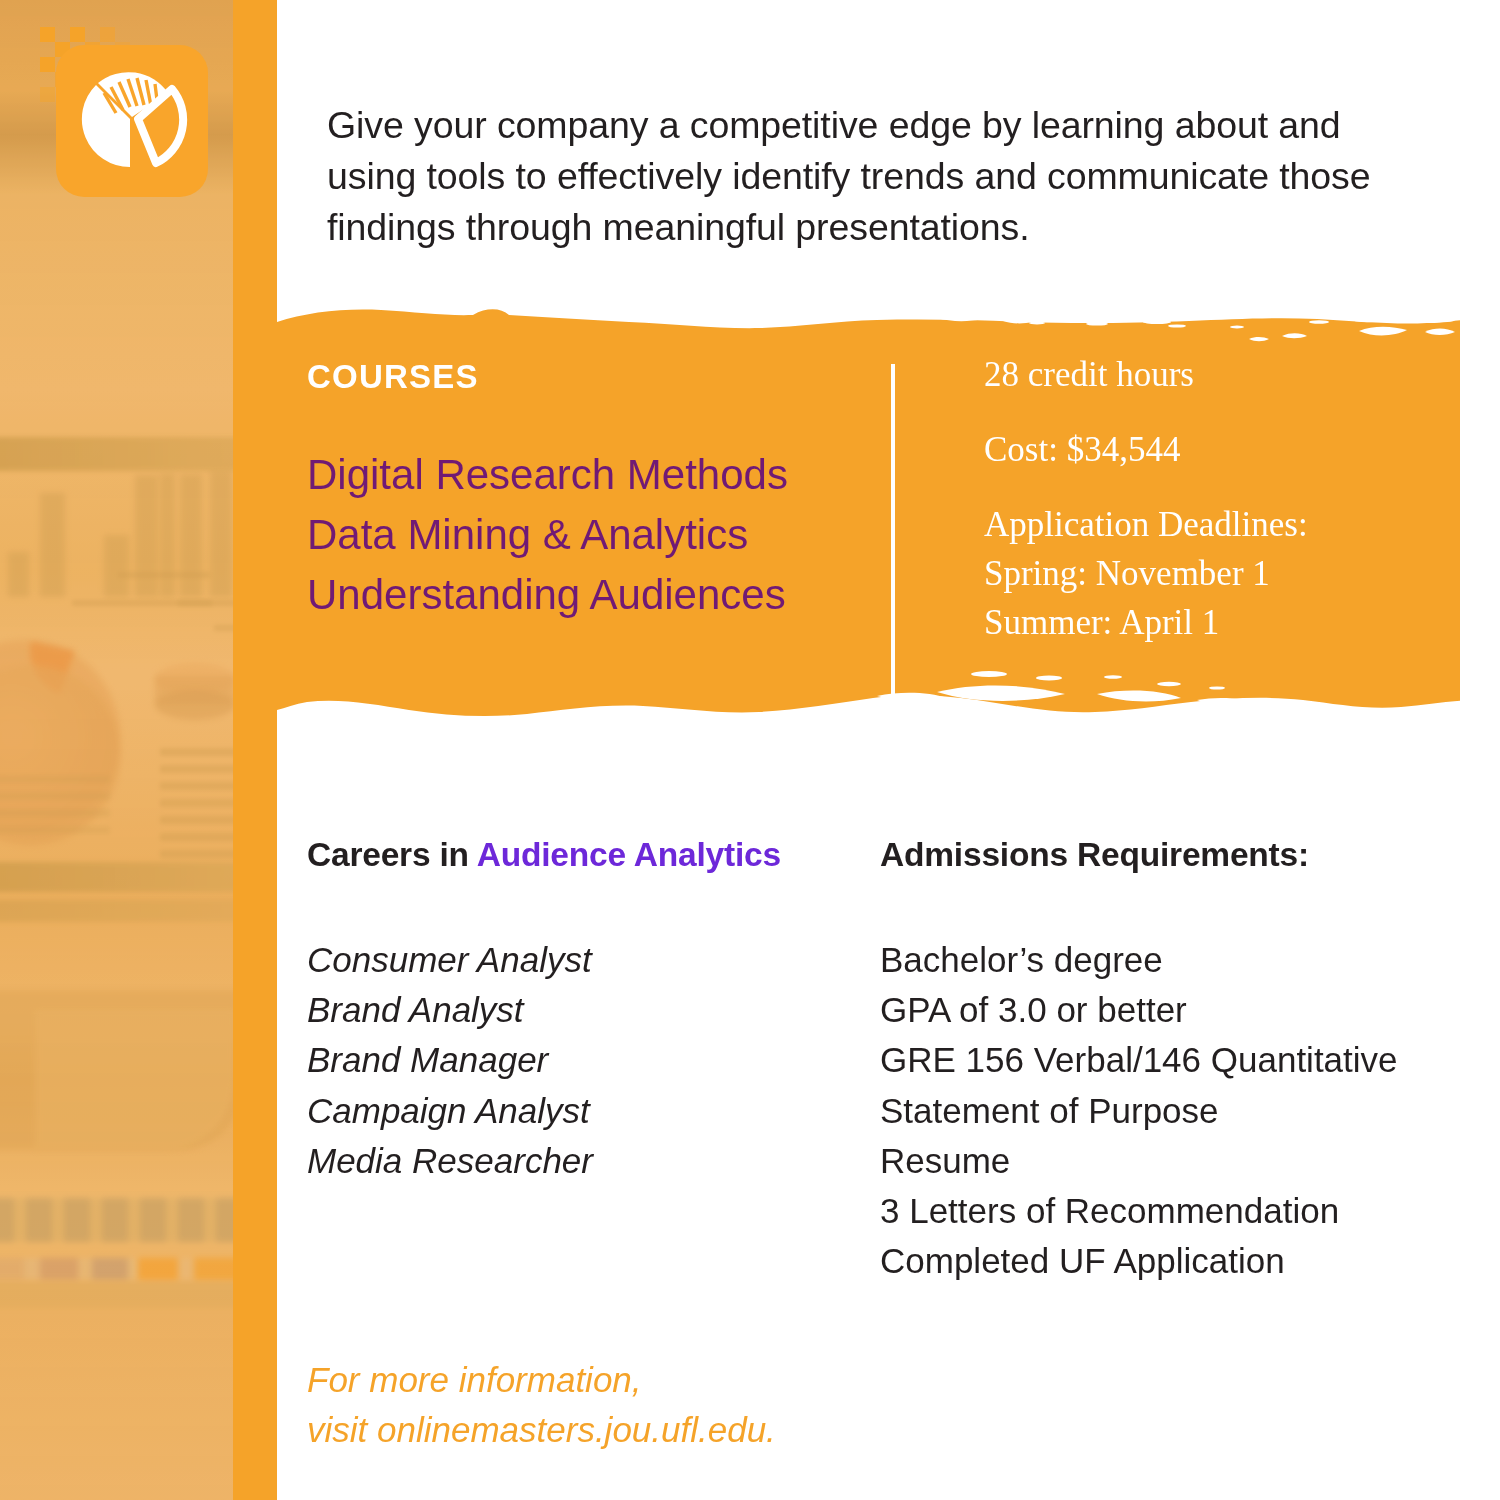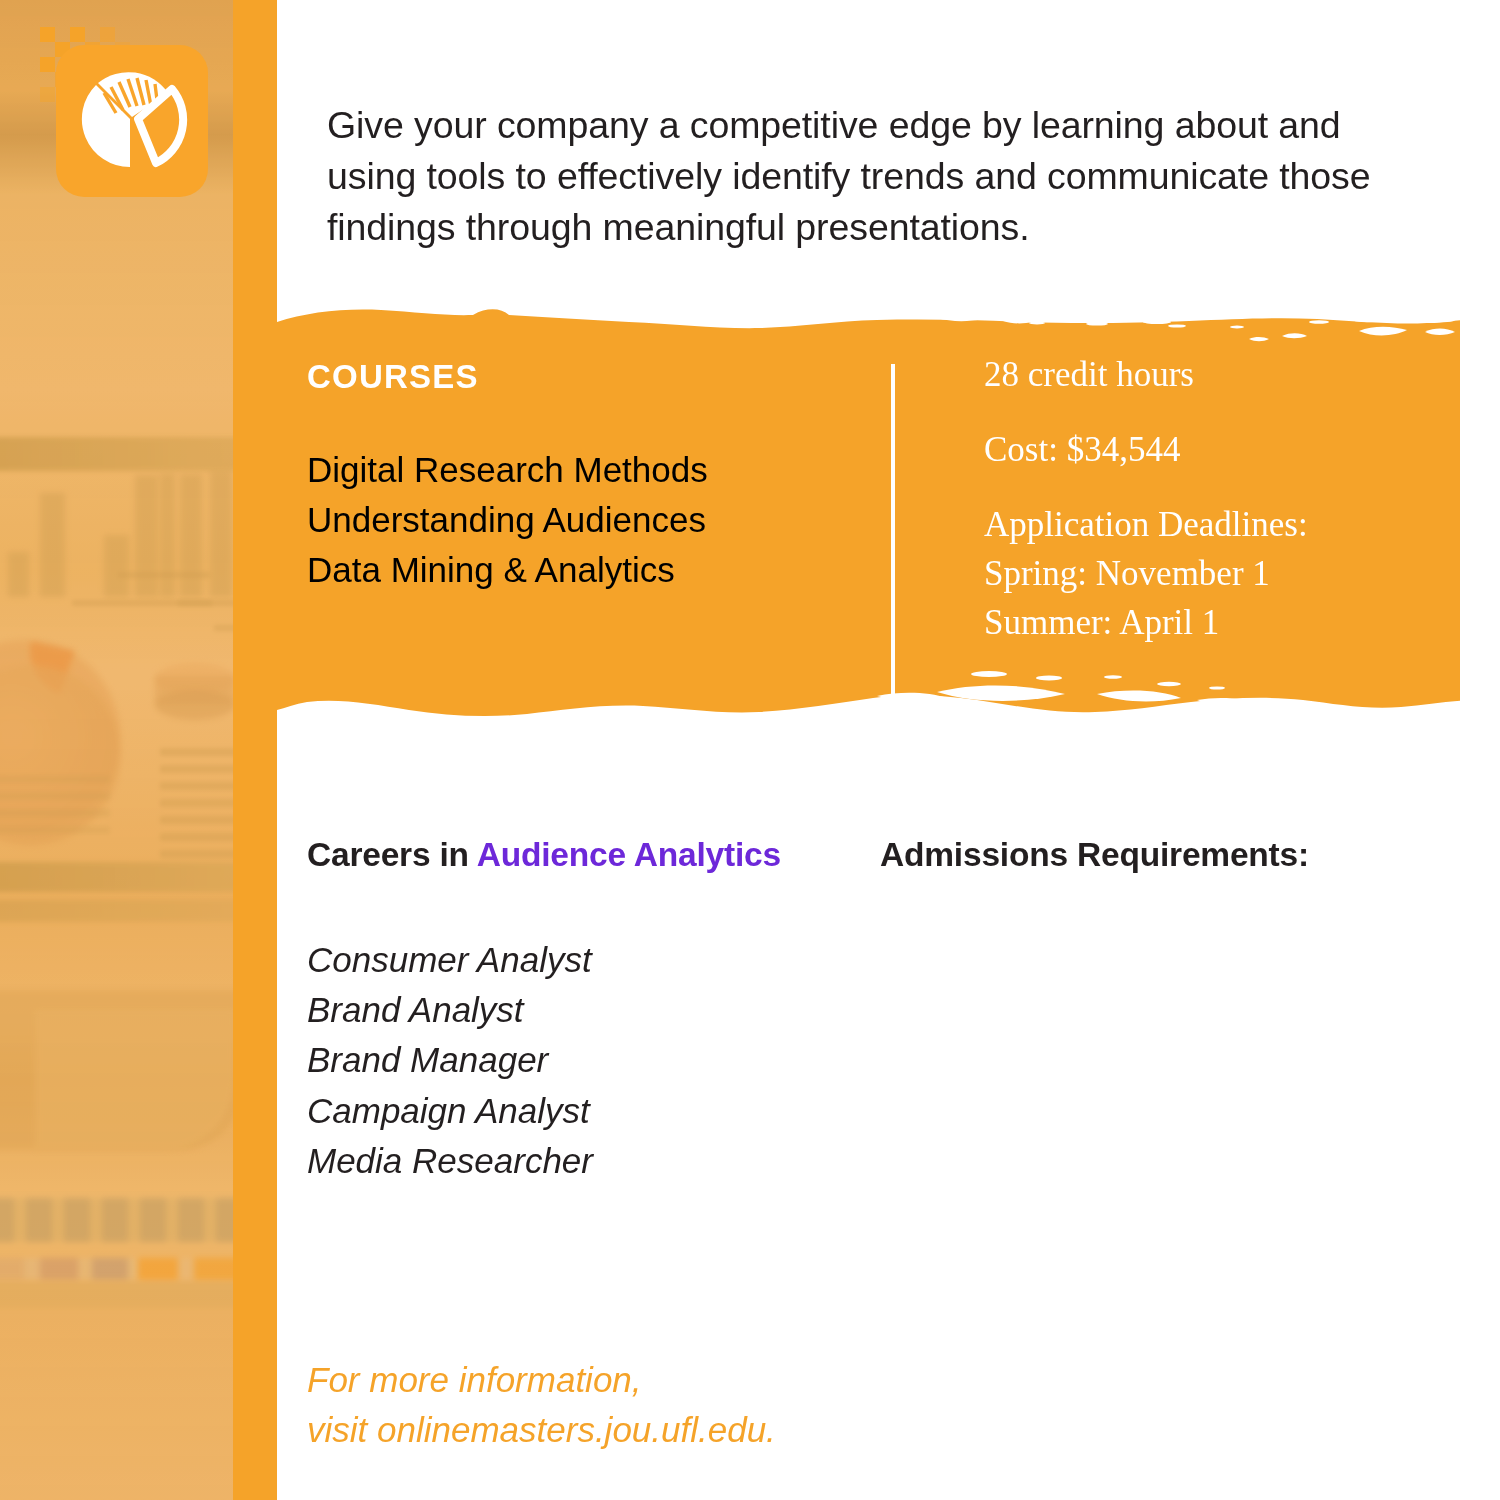--- a/index.html
+++ b/index.html
@@ -157,23 +157,23 @@
     position: absolute;
     left: 30px; top: 62px;
     font-size: 33px;
     font-weight: bold;
     color: #ffffff;
     letter-spacing: 1.2px;
   }
   .courses-list {
     position: absolute;
     left: 30px; top: 149px;
-    font-size: 35px;
+    font-size: 42px;
     line-height: 1.43;
-    color: #000000;
+    color: #701a75;
   }
   .divider {
     position: absolute;
     left: 614px; top: 68px;
     width: 4px; height: 356px;
     background: #ffffff;
   }
   .facts {
     position: absolute;
     left: 707px; top: 54px;
@@ -351,22 +351,22 @@
           <ellipse cx="940" cy="392" rx="8" ry="1.6"></ellipse>
           <path d="M600,400 c24,-5 52,-4 70,2 c-24,5 -48,4 -70,-2 z"></path>
           <path d="M920,404 c22,-4 48,-2 62,4 c-22,4 -44,3 -62,-4 z"></path>
         </g>
       </svg>
 
       <div class="band-inner">
         <div class="courses-h">COURSES</div>
         <div class="courses-list">
           <div>Digital Research Methods</div>
+          <div>Data Mining &amp; Analytics</div>
           <div>Understanding Audiences</div>
-          <div>Data Mining &amp; Analytics</div>
         </div>
 
         <div class="divider"></div>
 
         <div class="facts">
           <div>28 credit hours</div>
           <span class="gap"></span>
           <div>Cost: $34,544</div>
           <span class="gap"></span>
           <div>Application Deadlines:</div>
@@ -379,20 +379,29 @@
     <div class="careers-h"><span>Careers in </span><span class="hl">Audience Analytics</span></div>
     <div class="careers-list">
       <div>Consumer Analyst</div>
       <div>Brand Analyst</div>
       <div>Brand Manager</div>
       <div>Campaign Analyst</div>
       <div>Media Researcher</div>
     </div>
 
     <div class="adm-h">Admissions Requirements:</div>
+    <div class="adm-list">
+      <div>Bachelor’s degree</div>
+      <div>GPA of 3.0 or better</div>
+      <div>GRE 156 Verbal/146 Quantitative</div>
+      <div>Statement of Purpose</div>
+      <div>Resume</div>
+      <div>3 Letters of Recommendation</div>
+      <div>Completed UF Application</div>
+    </div>
 
     <div class="footer">
       <div>For more information,</div>
       <div>visit onlinemasters.jou.ufl.edu.</div>
     </div>
   </div>
 
   <div class="logo-wrap">
     <div class="logo-pixels">
       <i style="left:0px;  top:0px;"></i>

